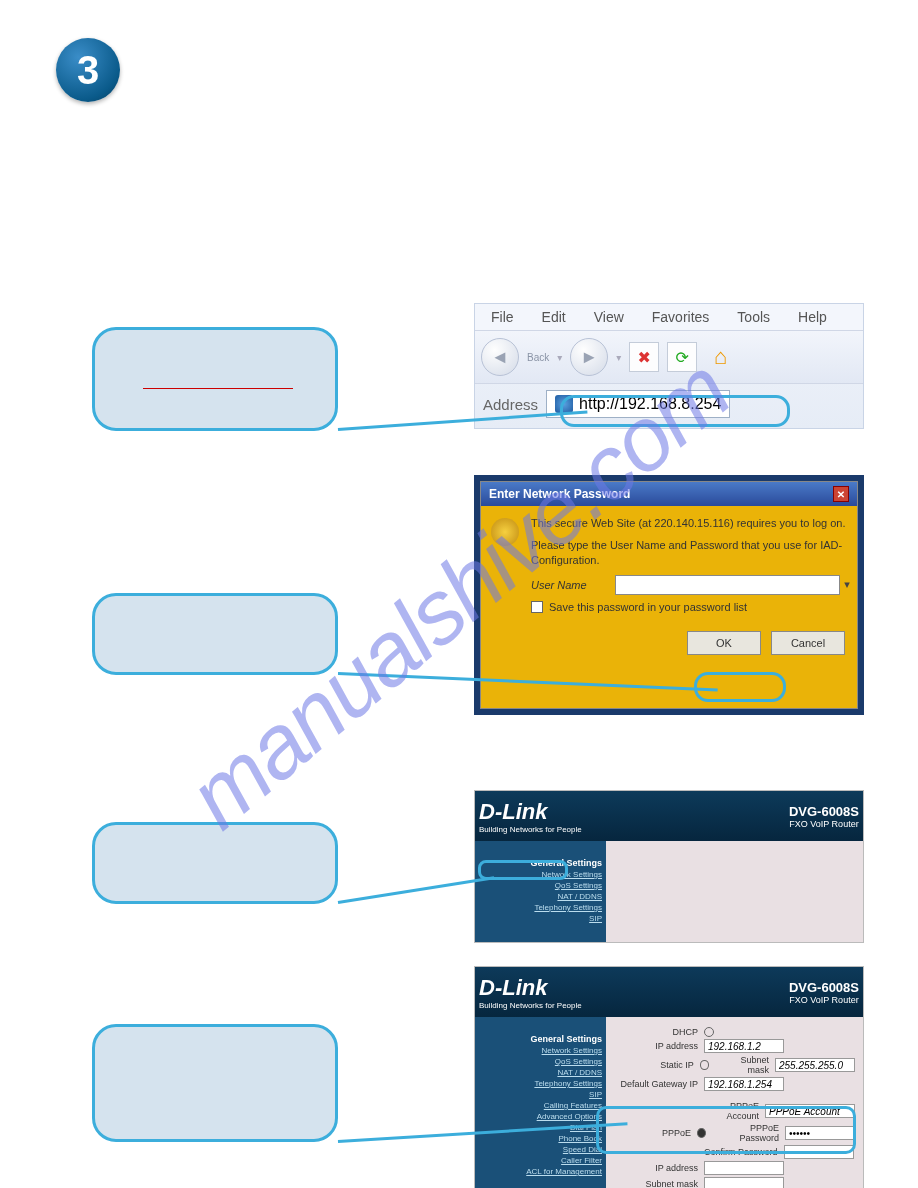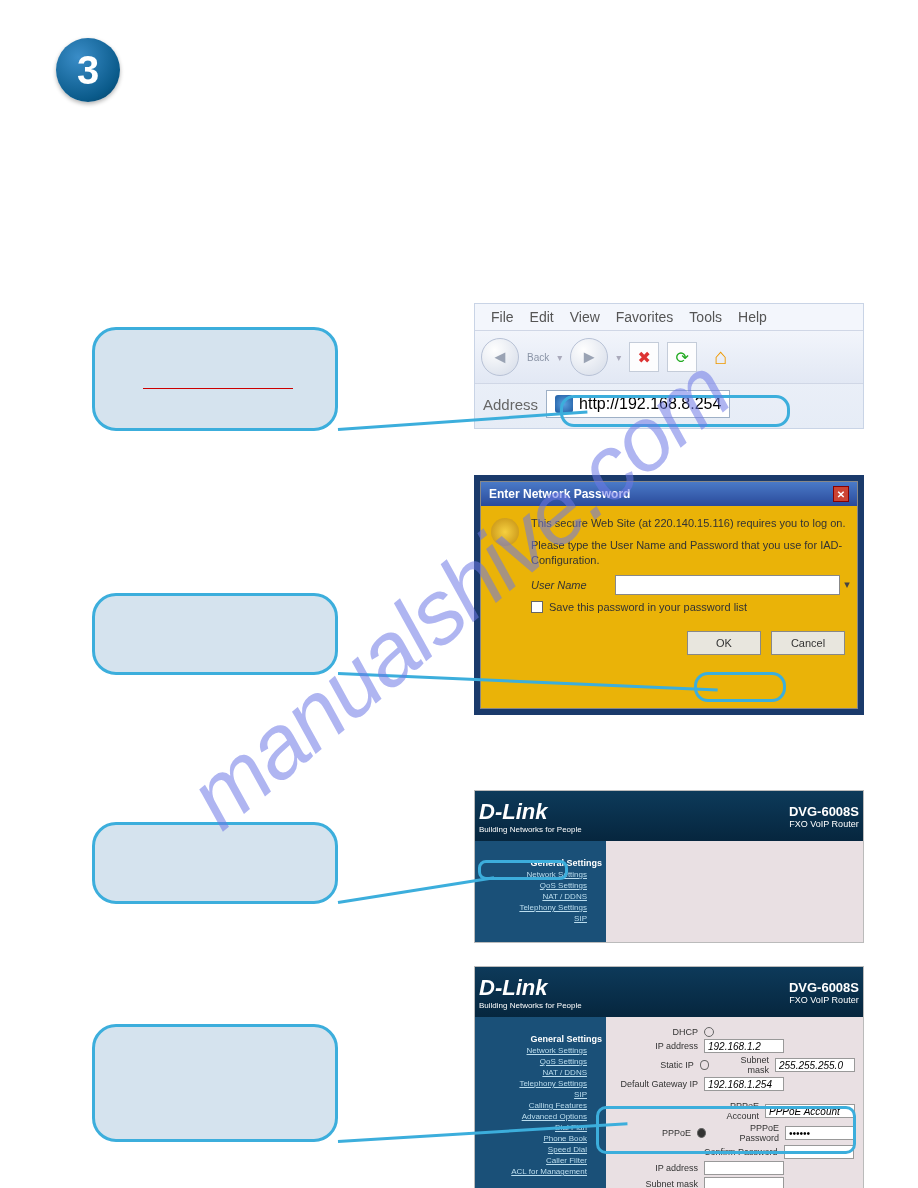--- a/index.html
+++ b/index.html
@@ -70,21 +70,21 @@
     left: 474px; top: 303px;
     width: 390px; height: 126px;
     background: linear-gradient(#f0f4fb, #e6ecf6);
     border: 1px solid #c9d4e6;
     font-size: 14px;
   }
   .panel1 .menubar {
     height: 26px;
     display: flex;
     align-items: center;
-    gap: 16px;
+    gap: 28px;
     padding-left: 16px;
     color: #555;
     background: #f3f6fc;
   }
   .panel1 .toolbar {
     height: 54px;
     display: flex;
     align-items: center;
     gap: 8px;
     padding-left: 6px;
@@ -171,21 +171,21 @@
     color:#fff;height:50px;
     padding:6px 4px;
     display:flex;justify-content:space-between;align-items:center;
   }
   .dlhead .logo{font-size:22px;font-weight:bold;font-style:italic;}
   .dlhead .logo small{display:block;font-size:8px;font-weight:normal;font-style:normal;}
   .dlhead .model{font-size:13px;font-weight:bold;text-align:center;}
   .dlhead .model small{display:block;font-size:9px;font-weight:normal;}
   .dlbody{display:flex;min-height:60px;}
   .dlside{width:131px;background:#1a5078;padding:17px 4px;text-align:right;}
-  .dlside a{display:block;color:#bde;font-size:8px;text-decoration:underline;margin:2px 15px;}
+  .dlside a{display:block;color:#bde;font-size:8px;text-decoration:underline;margin:2px 0;}
   .dlside .hd{color:#fff;font-weight:bold;font-size:9px;margin-bottom:2px;}
   .dlmain{flex:1;background:#e9e0e3;padding:8px;font-size:9px;color:#333;}
   .cfgrow{display:flex;align-items:center;margin:2px 0;}
   .cfgrow .lab{width:90px;text-align:right;padding-right:6px;}
   .cfgrow .radio{width:10px;height:10px;border:1px solid #666;border-radius:50%;margin-right:4px;}
   .cfgrow input{height:14px;border:1px solid #999;background:#ffffff;padding:0 3px;font-size:10px;font-style:italic;}
 
 </style>
 </head>
 <body>

